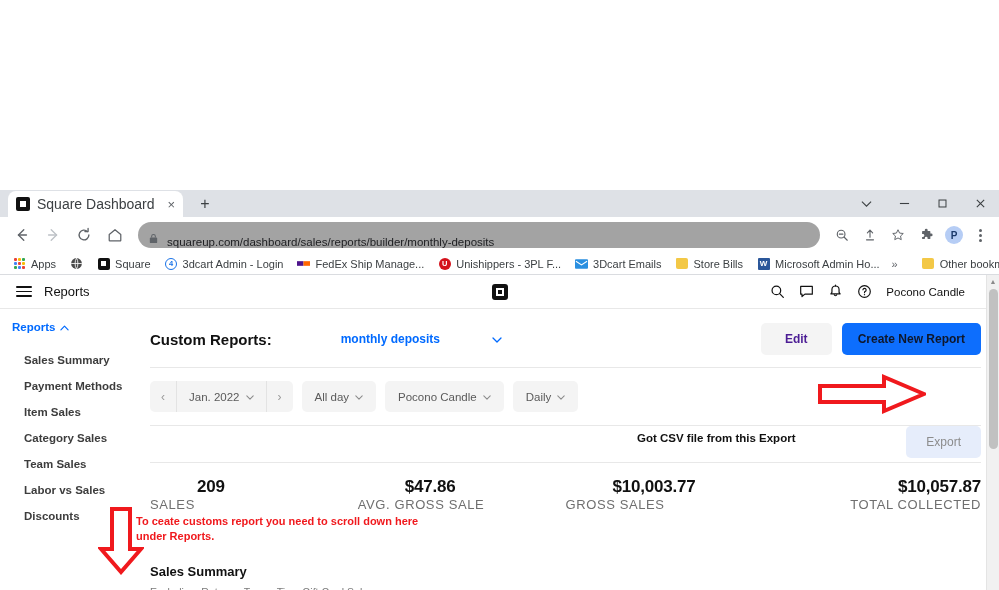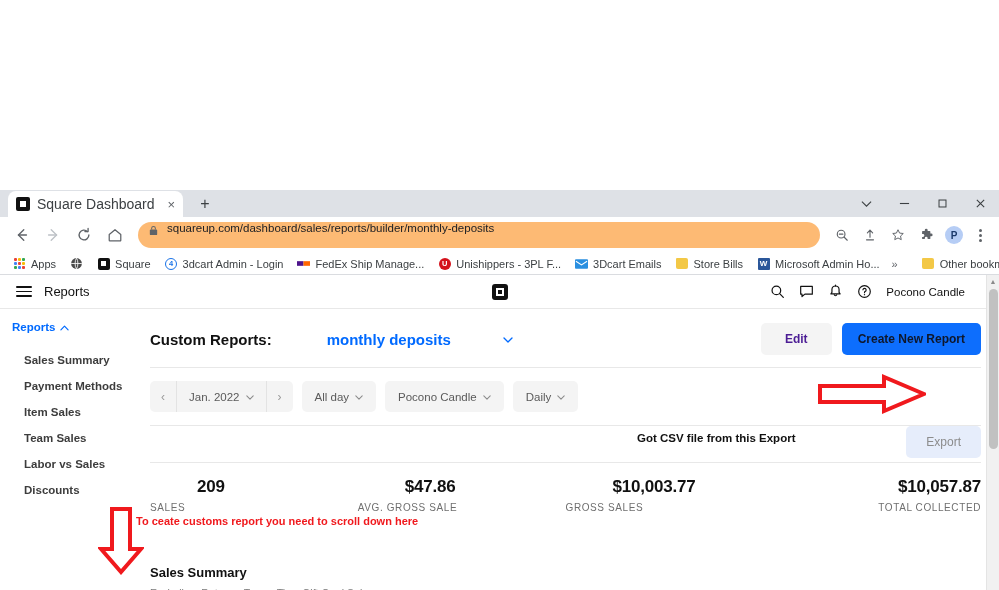--- a/index.html
+++ b/index.html
@@ -54,22 +54,22 @@
     height:36px; background:#ffffff; display:flex; align-items:center;
     padding:0 8px; gap:3px;
   }
   .navbtn {
     width:28px; height:28px; border-radius:50%;
     display:flex; align-items:center; justify-content:center;
     color:#5f6368; flex:none;
   }
   .navbtn.disabled { color:#bdc1c6; }
   .omnibox {
-    flex:1; height:26px; background:#fdba74; border-radius:13px;
-    display:flex; align-items:flex-start; padding:0 10px; gap:8px;
+    flex:1; height:26px; background:#a3a3a3; border-radius:13px;
+    display:flex; align-items:flex-end; padding:0 10px; gap:8px;
     margin:0 6px;
   }
   .omni-url { font-size:11.5px; color:#202124; white-space:nowrap; }
   .omni-right { display:flex; align-items:center; gap:2px; }
   .omni-icon { width:26px; height:26px; display:flex; align-items:center; justify-content:center; color:#5f6368; }
   .avatar-p {
     width:18px; height:18px; border-radius:50%; background:#b6cdf5;
     color:#1b3a6b; font-size:10px; font-weight:bold;
     display:flex; align-items:center; justify-content:center;
   }
@@ -134,21 +134,21 @@
   .side-item {
     font-size:11.5px; font-weight:bold; color:#3d3d3d;
     padding:7px 0 7px 12px;
   }
 
   
   .main { flex:1; padding:0 18px 0 0; position:relative; }
 
   .cr-row { display:flex; align-items:center; padding:14px 0 12px 0;gap:48px; }
   .cr-title { font-size:15px; font-weight:bold; color:#111; }
-  .cr-name { font-size:15px; font-weight:bold; color:#006aff; margin-left:7px; }
+  .cr-name { font-size:12px; font-weight:bold; color:#006aff; margin-left:21px; }
   .cr-caret { color:#006aff; font-size:11px; margin-left:4px; }
   .cr-actions { margin-left:auto; display:flex; align-items:center; gap:10px; }
   .btn-edit {
     background:#f4f4f4; color:#4c1d95; font-size:12px; font-weight:bold;
     border:none; border-radius:5px; padding:9px 24px;
   }
   .btn-primary {
     background:#0d6efd; color:#0f172a; font-size:12px; font-weight:bold;
     border:none; border-radius:5px; padding:9px 16px;
   }
@@ -175,21 +175,21 @@
   }
   .note-csv {
     position:absolute; left:487px; top:6px;
     font-size:11.5px; font-weight:bold; color:#111; white-space:nowrap;
   }
 
   .kpis { display:flex; padding-top:14px; }
   .kpi { flex:1; }
   .kpi.right { text-align:right; }
   .kpi-val { font-size:17px; font-weight:bold; color:#111; letter-spacing:-0.2px;margin-left:47px; }
-  .kpi-lbl { font-size:10px; color:#6f6f6f; letter-spacing:0.6px; margin-top:5px; }
+  .kpi-lbl { font-size:13px; color:#6f6f6f; letter-spacing:0.6px; }
 
   .summary { padding-top:52px; }
   .sum-title { font-size:13px; font-weight:bold; color:#111; }
   .sum-sub { font-size:10.5px; color:#7a7a7a; margin-top:7px; }
 
   
   .anno { position:absolute; pointer-events:none; }
   .arrow-right-wrap { position:absolute; left:818px; top:374px; }
   .arrow-down-wrap { position:absolute; left:98px; top:507px; }
   .anno-scroll-text {
@@ -468,20 +468,21 @@
             <span>Reports</span>
             <span>
               <svg width="9" height="6" viewBox="0 0 10 6">
                   <path d="M1 5l4-4 4 4" stroke="#006aff" stroke-width="1.3" fill="none" stroke-linecap="round" stroke-linejoin="round"></path>
                 </svg>
             </span>
           </div>
           <div class="side-item">Sales Summary</div>
           <div class="side-item">Payment Methods</div>
           <div class="side-item">Item Sales</div>
+          <div class="side-item">Category Sales</div>
           <div class="side-item">Team Sales</div>
           <div class="side-item">Labor vs Sales</div>
           <div class="side-item">Discounts</div>
         </div>
 
         <div class="main">
 
           <div class="cr-row">
             <span class="cr-title">Custom Reports:</span>
             <span class="cr-name">monthly deposits</span>
@@ -593,15 +594,16 @@
   </div>
 
   <div class="arrow-down-wrap anno">
     <svg width="46" height="68" viewBox="0 0 46 68">
       <path d="M14 2 H32 V42 H43 L23 65 L3 42 H14 Z" fill="#ffffff" stroke="#f0191d" stroke-width="4" stroke-linejoin="miter"></path>
     </svg>
   </div>
 
   <div class="anno-scroll-text">
     <div>To ceate customs report you need to scroll down here</div>
+    <div>under Reports.</div>
   </div>
 
 </div>
 
 </body></html>

